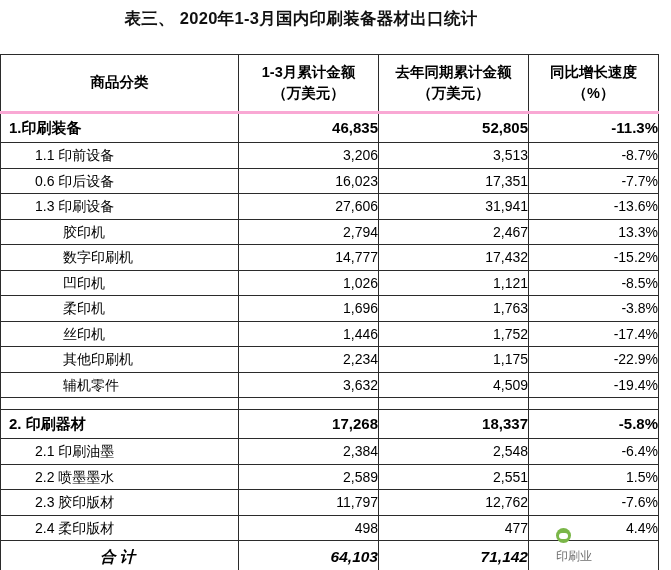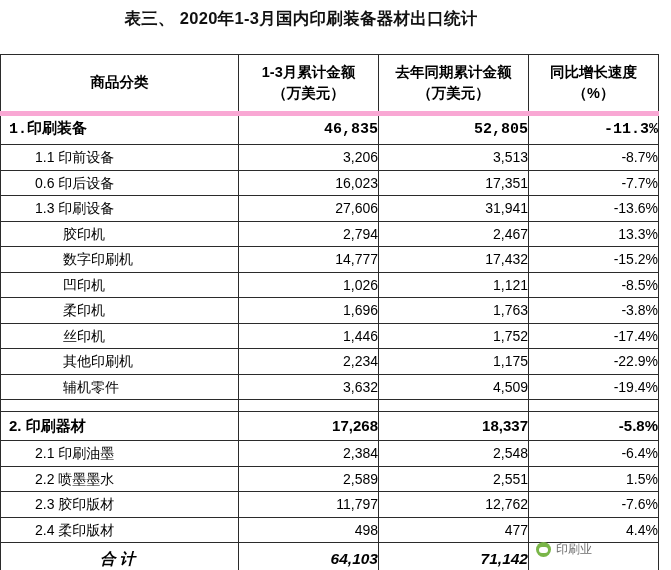--- a/index.html
+++ b/index.html
@@ -97,34 +97,34 @@
     border-right: 1px solid #2b2b2b;
     border-top: none;
     border-bottom: none;
   }
   
   .ind1 { padding-left: 34px !important; }
   .ind2 { padding-left: 62px !important; }
 
   
   tbody td { border-top: none; border-bottom: none; }
-  tbody tr.first-body td { border-top: 5px solid #f9a8d4; font-family: Liberation Mono, monospace; }
+  tbody tr.first-body td { border-top: 3px solid #f9a8d4; }
   tbody tr.sep-top td { border-top: 1px solid #2b2b2b; }
   tbody tr.last-body td { border-bottom: 1px solid #2b2b2b; }
   tbody tr.total td { border-top: 1px solid #2b2b2b; border-bottom: 1px solid #2b2b2b; }
 
   .watermark {
     position: absolute;
     right: 10px;
-    bottom: 12px;
+    bottom: 5px;
     display: flex;
-    align-items: center;
     gap: 5px;
     font-size: 12px;
     color: #6f6f6f;
+    flex-direction: column;
   }
   .wm-icon {
     width: 15px;
     height: 15px;
     border-radius: 50%;
     background: #7ab648;
     position: relative;
     flex: 0 0 auto;
   }
   .wm-icon::before {

